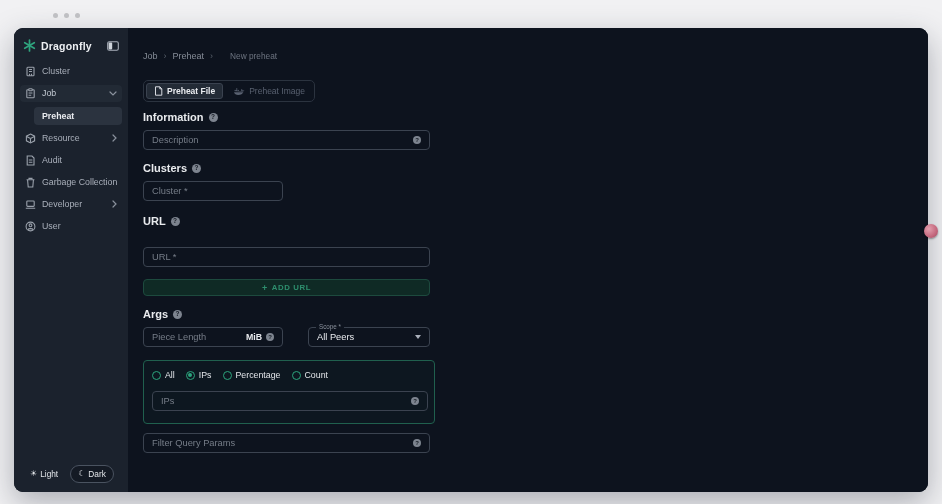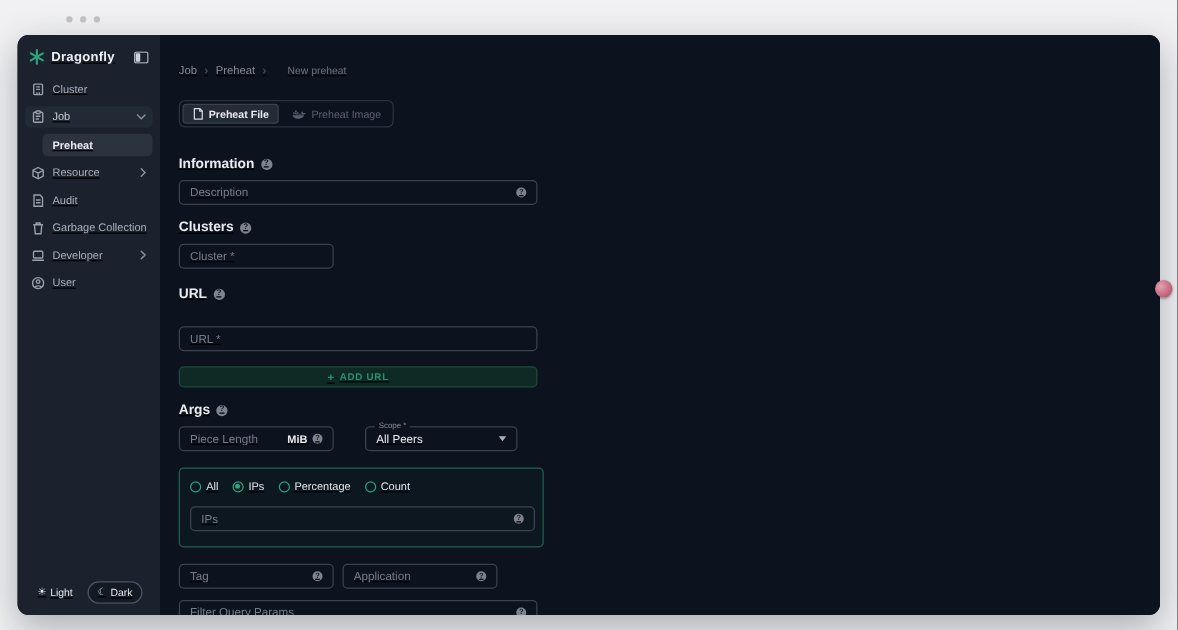--- a/index.html
+++ b/index.html
@@ -4,21 +4,21 @@
 <style>
   *{margin:0;padding:0;box-sizing:border-box;}
   html,body{width:942px;height:504px;}
   body{font-family:"Liberation Sans",sans-serif;background:#f1f1f3;position:relative;overflow:hidden;}
 
   
   .win-dots{position:absolute;top:13px;left:53px;display:flex;gap:6px;}
   .win-dots .dot{width:5px;height:5px;border-radius:50%;background:#c3c3c6;}
 
   .window{position:absolute;left:14px;top:28px;width:914px;height:464px;background:#0d131e;
-          border-radius:9px;box-shadow:0 10px 30px rgba(40,45,60,.35);display:flex;overflow:hidden;text-decoration:underline;}
+          border-radius:9px;box-shadow:0 10px 30px rgba(40,45,60,.35);display:flex;overflow:hidden;}
 
   
   .sidebar{width:114px;background:#1b222d;flex-shrink:0;display:flex;flex-direction:column;padding:8px 0 0;}
   .logo-row{display:flex;align-items:center;gap:5px;padding:3px 9px 8px;}
   .logo-text{font-size:10.5px;font-weight:bold;color:#eef0f3;flex:1;letter-spacing:.2px;}
   .nav-item{display:flex;align-items:center;gap:6px;margin:2.5px 6px;padding:3px 5px;border-radius:4px;
             color:#aab0bb;font-size:8.8px;cursor:pointer;}
   .nav-item .lbl{white-space:nowrap;}
   .nav-item.expanded-parent{background:#222a35;color:#c6ccd5;}
   .nav-item .chev{margin-left:auto;display:flex;}
@@ -41,32 +41,32 @@
   .breadcrumb{margin-top:10px;display:flex;align-items:center;gap:6px;font-size:9px;color:#858c97;height:11px;}
   .breadcrumb .sep{color:#59616c;font-size:9px;}
   .breadcrumb .current{font-size:8.3px;color:#6d7480;padding-left:11px;}
 
   .tabs{margin-top:19px;display:inline-flex;align-items:center;border:1px solid #2b333f;border-radius:5px;padding:2px;gap:3px;height:22px;}
   .tab{display:flex;align-items:center;gap:4px;font-size:8.5px;padding:3px 7px;border-radius:3px;height:16px;cursor:pointer;}
   .tab.selected{background:#232b36;border:1px solid #3a424f;color:#e9ebef;font-weight:bold;}
   .tab.unselected{color:#596170;}
 
   .sec{display:flex;align-items:center;gap:5px;font-size:11px;font-weight:bold;color:#e9ebee;height:12px;}
-  .sec.m1{margin-top:23px;} .sec.m2{margin-top:12px;} .sec.m3{margin-top:14px;} .sec.m4{margin-top:12px;}
+  .sec.m1{margin-top:9px;} .sec.m2{margin-top:12px;} .sec.m3{margin-top:14px;} .sec.m4{margin-top:12px;}
 
   .help{width:9px;height:9px;border-radius:50%;background:#7d848f;color:#141a24;font-size:6.5px;font-weight:bold;
         display:inline-flex;align-items:center;justify-content:center;flex-shrink:0;cursor:pointer;line-height:1;}
   .field .help{width:8px;height:8px;font-size:6px;}
 
   .field{position:relative;width:287px;height:20px;border:1px solid #3b4350;border-radius:4px;
          display:flex;align-items:center;padding:0 8px;gap:4px;background:transparent;}
   .field input{flex:1;min-width:0;background:transparent;border:none;outline:none;color:#e9ebef;
                font-size:9.3px;font-family:"Liberation Sans",sans-serif;}
   .field input::placeholder{color:#767d88;}
-  .field.small{width:124px;}
+  .field.small{width:140px;}
   .unit{font-size:8.8px;font-weight:bold;color:#e9ebef;}
 
   .mt7{margin-top:7px;} .mt6{margin-top:20px;}
 
   .add-btn{margin-top:12px;width:287px;height:17px;background:#0f2a25;border:1px solid #1d4a3e;border-radius:4px;
            color:#2e8f6e;font-size:7.8px;font-weight:bold;letter-spacing:.6px;display:flex;align-items:center;
            justify-content:center;gap:4px;cursor:pointer;}
   .add-btn .plus{font-size:9px;font-weight:bold;}
 
   .args-row{display:flex;gap:25px;margin-top:7px;}
@@ -343,30 +343,20 @@
           <span class="circ"></span>
           <span>Count</span>
         </span>
       </div>
       <div class="field">
         <input type="text" placeholder="IPs" style="">
         <span class="help">?</span>
       </div>
     </div>
 
-    <div class="row-2">
-      <div class="field small">
-        <input type="text" placeholder="Tag" style="">
-        <span class="help">?</span>
-      </div>
-      <div class="field small">
-        <input type="text" placeholder="Application" style="">
-        <span class="help">?</span>
-      </div>
-    </div>
 
     <div class="field" style="margin-top:9px;">
       <input type="text" placeholder="Filter Query Params" style="">
       <span class="help">?</span>
     </div>
   </div>
 </div>
 
 <div class="float-badge"></div>
 

